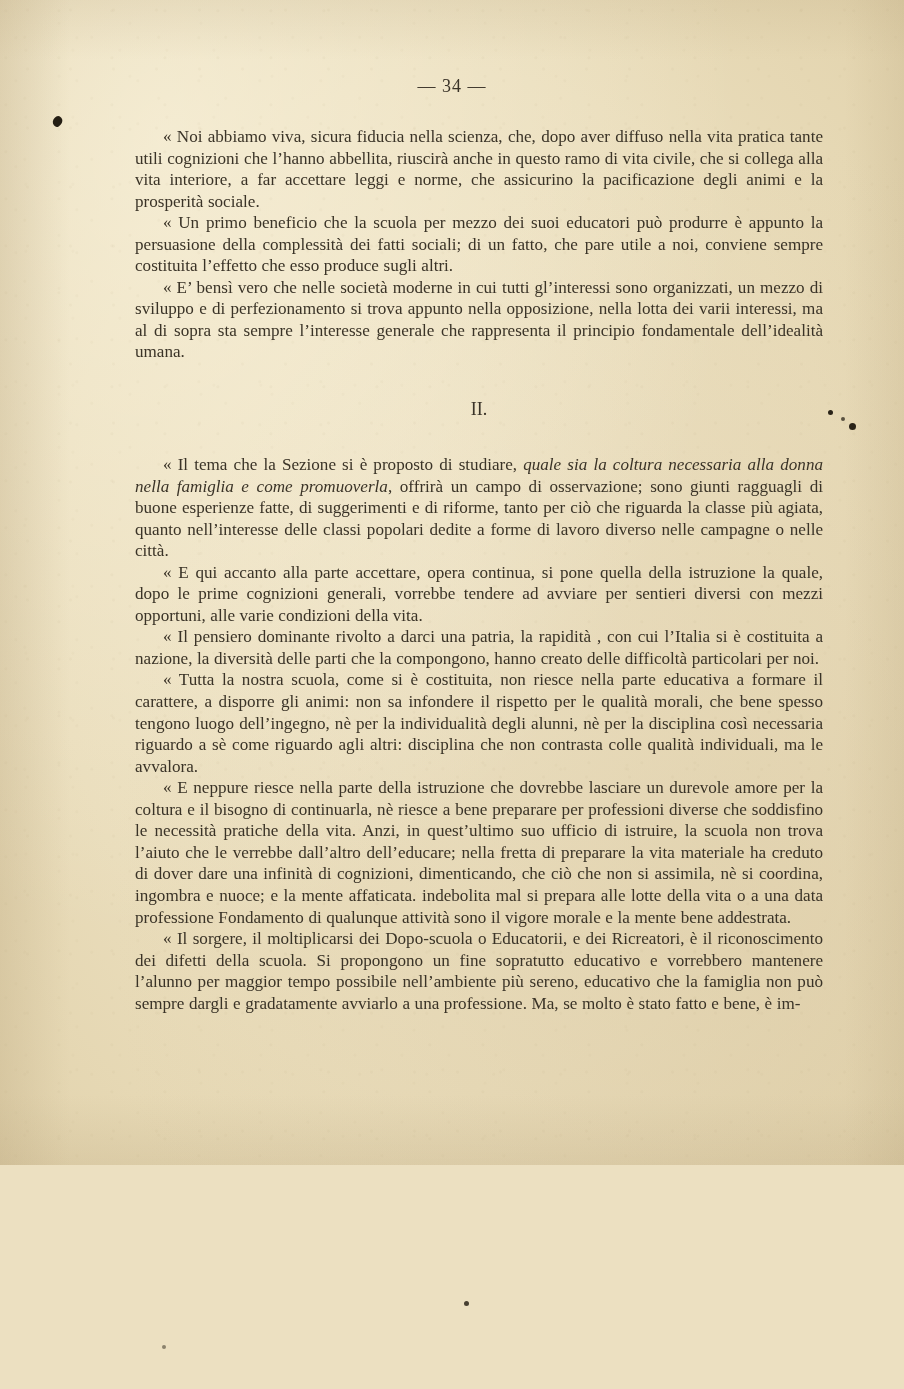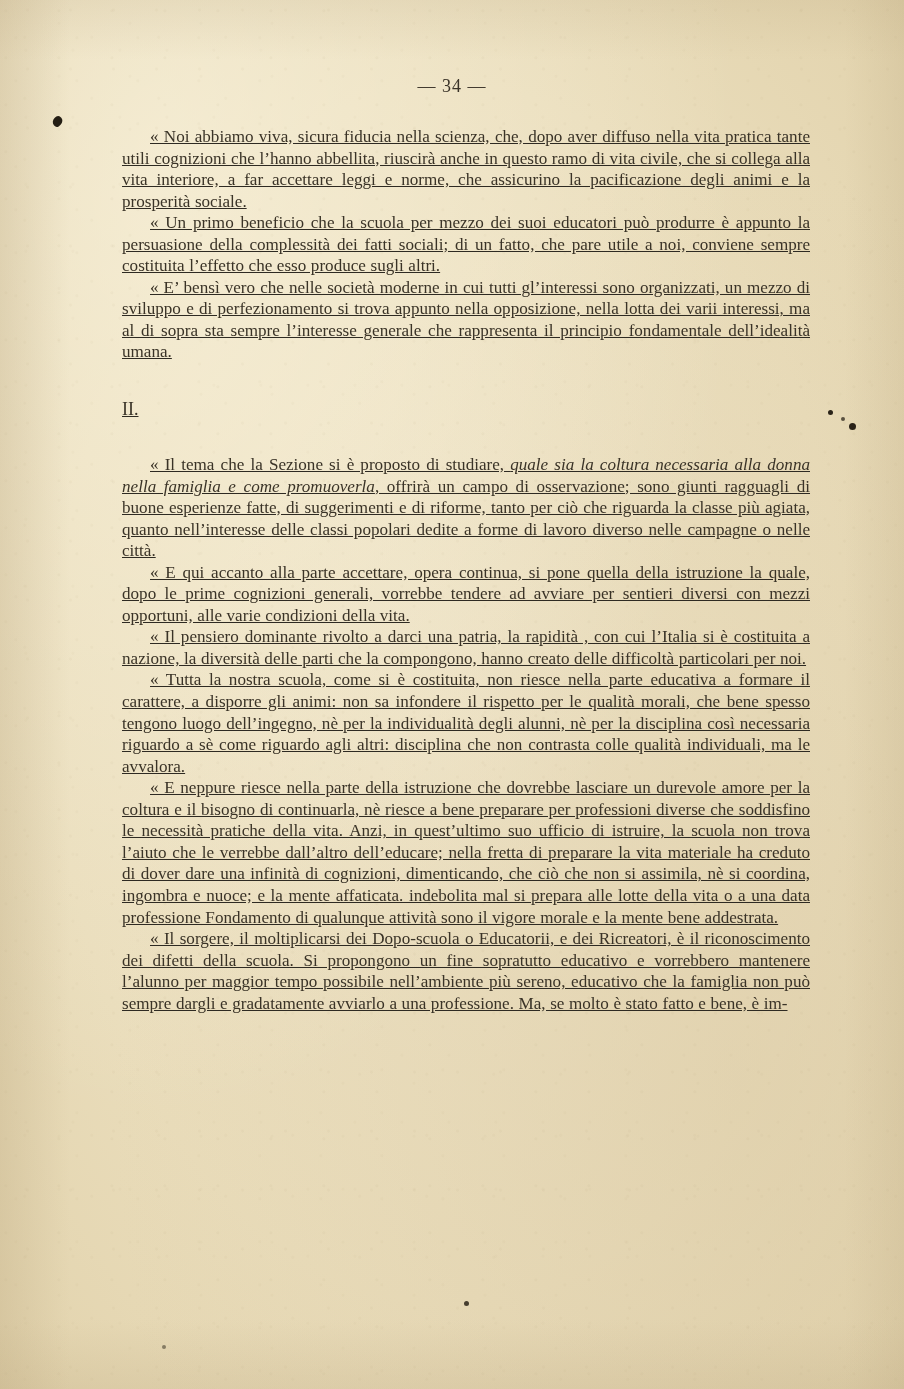--- a/index.html
+++ b/index.html
@@ -13,21 +13,21 @@
     overflow: hidden;
     background: #ece0c1;
     font-family: "Liberation Serif", "DejaVu Serif", serif;
     color: #2e2a22;
   }
 
   
   #page {
     position: relative;
     width: 904px;
-    height: 1389px;
+    height: 1165px;
     background:
       radial-gradient(ellipse at 18% 12%, rgba(255,250,232,0.55) 0%, rgba(255,250,232,0) 55%),
       radial-gradient(ellipse at 82% 78%, rgba(214,196,158,0.40) 0%, rgba(214,196,158,0) 60%),
       radial-gradient(ellipse at 50% 50%, #efe4c7 0%, #e9dcba 62%, #e2d3ad 100%);
     box-sizing: border-box;
   }
   
   #grain {
     position: absolute;
     inset: 0;
@@ -61,40 +61,40 @@
     width: 904px;
     text-align: center;
     font-size: 18px;
     letter-spacing: 1px;
     color: #3a3328;
   }
 
   
   #textblock {
     position: absolute;
-    left: 122px;
+    left: 135px;
     top: 126px;
     width: 688px;
-    text-decoration: underline;
   }
   p.para {
     margin: 0;
     text-indent: 28px;
     text-align: justify;
     font-size: 17.1px;
     line-height: 21.55px;
     color: #3a3327;
     word-spacing: 0.3px;
     -webkit-font-smoothing: antialiased;
   }
   p.para em {
     font-style: italic;
   }
   .section-num {
     margin: 0;
+    text-align: center;
     font-size: 18px;
     color: #3a3328;
     text-indent: 0;
   }
   .gap-before-sec { height: 36px; }
   .gap-after-sec  { height: 34px; }
 
   
   .speck {
     position: absolute;

